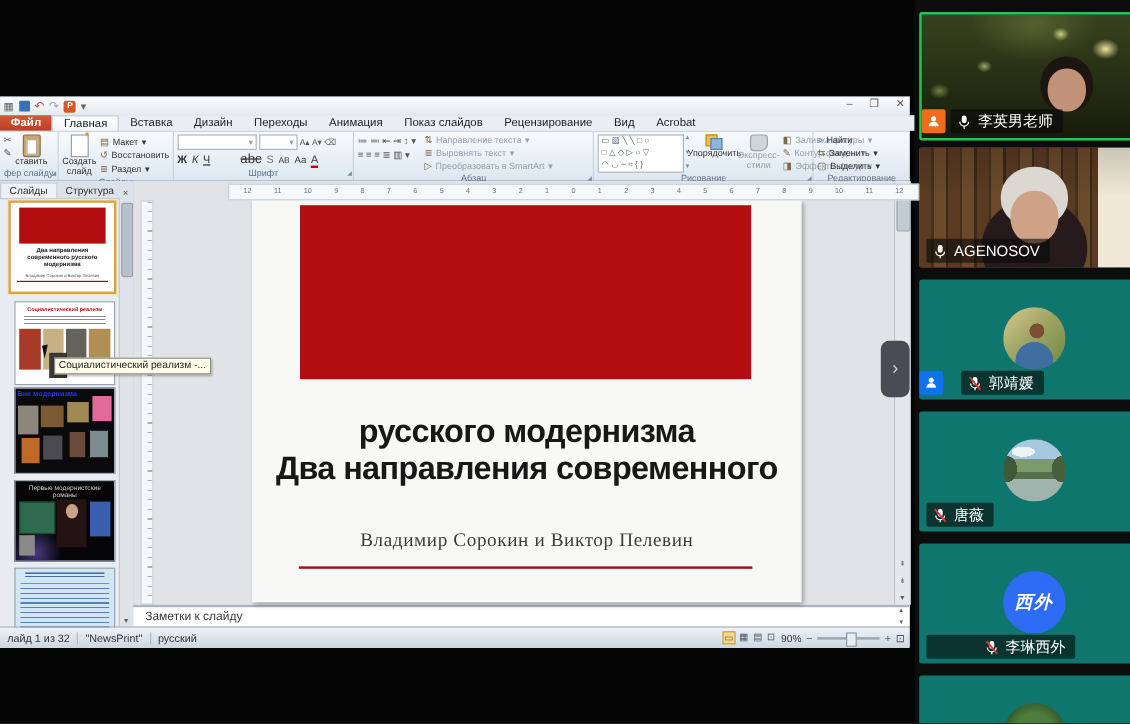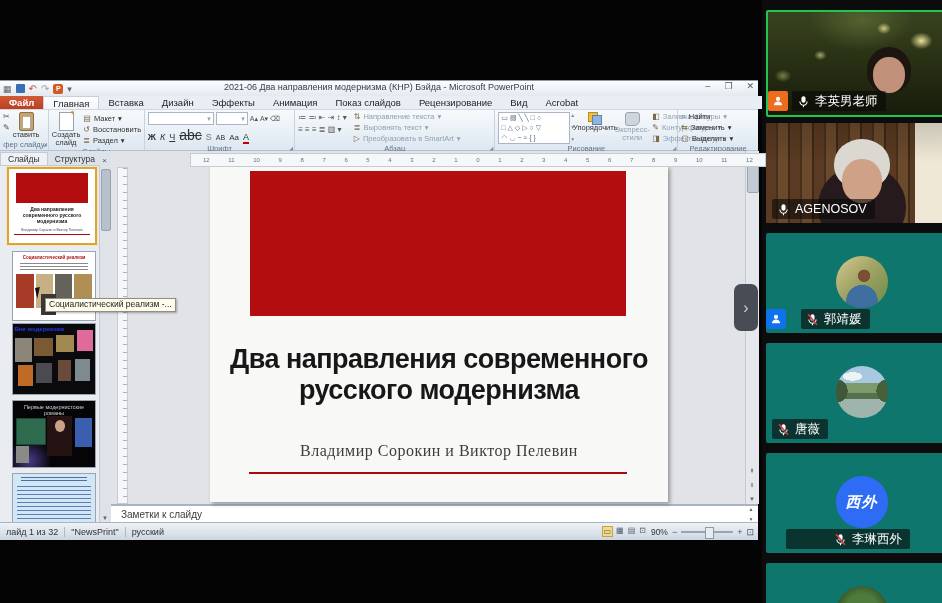--- a/index.html
+++ b/index.html
@@ -36,21 +36,21 @@
   .gray .minirow, .grayed{color:#93a0b0 !important;}
   .clipicon{width:13px;height:17px;background:#c9a36a;border:1px solid #8c7344;border-radius:2px;position:relative;}
   .clipicon:after{content:"";position:absolute;left:2px;top:3px;width:7px;height:11px;background:#fff;border:1px solid #aaa;}
   .pageicon{width:13px;height:17px;background:#fff;border:1px solid #98a2ae;position:relative;}
   .pageicon:after{content:"✶";position:absolute;right:-3px;top:-4px;color:#e08a1e;font-size:7px;}
   .combo{height:11px;border:1px solid #aab6c4;background:#fff;font-size:7px;color:#777;display:flex;align-items:center;justify-content:space-between;padding:0 2px;}
   .fbtns{display:flex;gap:4px;font-size:9px;color:#333;align-items:baseline;}
   .fbtns .b{font-weight:bold;}
   .fbtns .i{font-style:italic;}
   .fbtns .u{text-decoration:underline;}
-  .fbtns .s{text-decoration:line-through;font-size:14px;}
+  .fbtns .s{text-decoration:line-through;font-size:11px;margin-left:21px;}
   .shapesbox{width:66px;height:30px;border:1px solid #aab6c4;background:#fff;font-size:7px;color:#5a6b7d;line-height:1.4;padding:0 2px;overflow:hidden;}
   .arrcol{display:flex;flex-direction:column;font-size:5px;color:#7d8a99;justify-content:space-between;height:30px;}
   .sqicon{width:14px;height:12px;position:relative;}
   .sqicon:before{content:"";position:absolute;left:0;top:0;width:8px;height:8px;background:#f2c040;border:1px solid #b98e1e;}
   .sqicon:after{content:"";position:absolute;left:4px;top:3px;width:8px;height:8px;background:#8fb4dd;border:1px solid #5a82ad;}
   .blobicon{width:13px;height:12px;background:#cfd5dc;border:1px solid #9aa4b0;border-radius:3px 3px 6px 3px;}
   
   .pane{position:absolute;left:0;top:70px;width:111px;height:371px;background:#e9edf1;border-right:1px solid #99a5b2;}
   .pane-tabs{height:14px;background:#dbe2ea;display:flex;align-items:flex-end;font-size:8.5px;color:#333;border-bottom:1px solid #c3ccd6;}
   .ptab{padding:1px 7px;cursor:pointer;}
@@ -177,34 +177,33 @@
 
     <div class="titlebar">
       <div class="qat">
         <span>▦</span>
         <span class="floppy"></span>
         <span class="undo">↶</span>
         <span class="redo">↷</span>
         <span class="pptlogo">P</span>
         <span>▾</span>
       </div>
-      <div class="title">2021-06 Два направления модернизма (КНР) Бэйда  -  Microsoft PowerPoint</div>
       <div class="winbtns">
         <span>–</span>
         <span>❐</span>
         <span>✕</span>
       </div>
     </div>
 
     <div class="tabrow">
       <span class="rtab file">Файл</span>
       <span class="rtab active">Главная</span>
       <span class="rtab">Вставка</span>
       <span class="rtab">Дизайн</span>
-      <span class="rtab">Эффекты</span>
+      <span class="rtab">Переходы</span>
       <span class="rtab">Анимация</span>
       <span class="rtab">Показ слайдов</span>
       <span class="rtab">Рецензирование</span>
       <span class="rtab">Вид</span>
       <span class="rtab">Acrobat</span>
       <span style="margin-left:auto;display:flex;gap:6px;align-items:center;padding-right:5px;">
         <span class="collapse-tri">▵</span>
         <span class="helpdot">?</span>
       </span>
     </div>
@@ -453,22 +452,22 @@
         <span class="rnum">9</span>
         <span class="rnum">10</span>
         <span class="rnum">11</span>
         <span class="rnum">12</span>
       </div>
     <div class="vruler"></div>
 
     <div class="slide">
       <div class="slide-red"></div>
       <div class="slide-title">
+        <div>русского модернизма</div>
         <div>Два направления современного</div>
-        <div>русского модернизма</div>
       </div>
       <div class="slide-sub">Владимир Сорокин и Виктор Пелевин</div>
       <div class="slide-line"></div>
     </div>
 
     <div class="escroll">
       <div class="eb" style="top:2px;">▲</div>
       <div class="ethumb"></div>
       <div class="eb" style="bottom:30px;">⇞</div>
       <div class="eb" style="bottom:16px;">⇟</div>
@@ -590,21 +589,21 @@
       <span class="pname">唐薇</span>
     </div>
   </div>
 
   <div class="tile" style="top: 453px; height: 100px;">
     <div class="video"></div>
     <div class="avatar a-text">
             <span class="avatar-text">西外</span>
           </div>
 
-    <div class="pill" style="left: 20px; padding-left: 48px;">
+    <div class="pill" style="left: 6px; padding-left: 48px;">
       <span class="mic muted">
         <svg class="mic-svg" viewBox="0 0 16 16">
           <rect x="5.5" y="1.5" width="5" height="8" rx="2.5" fill="#fff"></rect>
           <path d="M3.5 8a4.5 4.5 0 0 0 9 0" fill="none" stroke="#fff" stroke-width="1.3"></path>
           <line x1="8" y1="12.5" x2="8" y2="15" stroke="#fff" stroke-width="1.3"></line>
           <line class="slash" x1="2.5" y1="1.5" x2="13.5" y2="14.5" stroke="#d83a3a" stroke-width="2"></line>
         </svg>
       </span>
       <span class="pname">李琳西外</span>
     </div>

